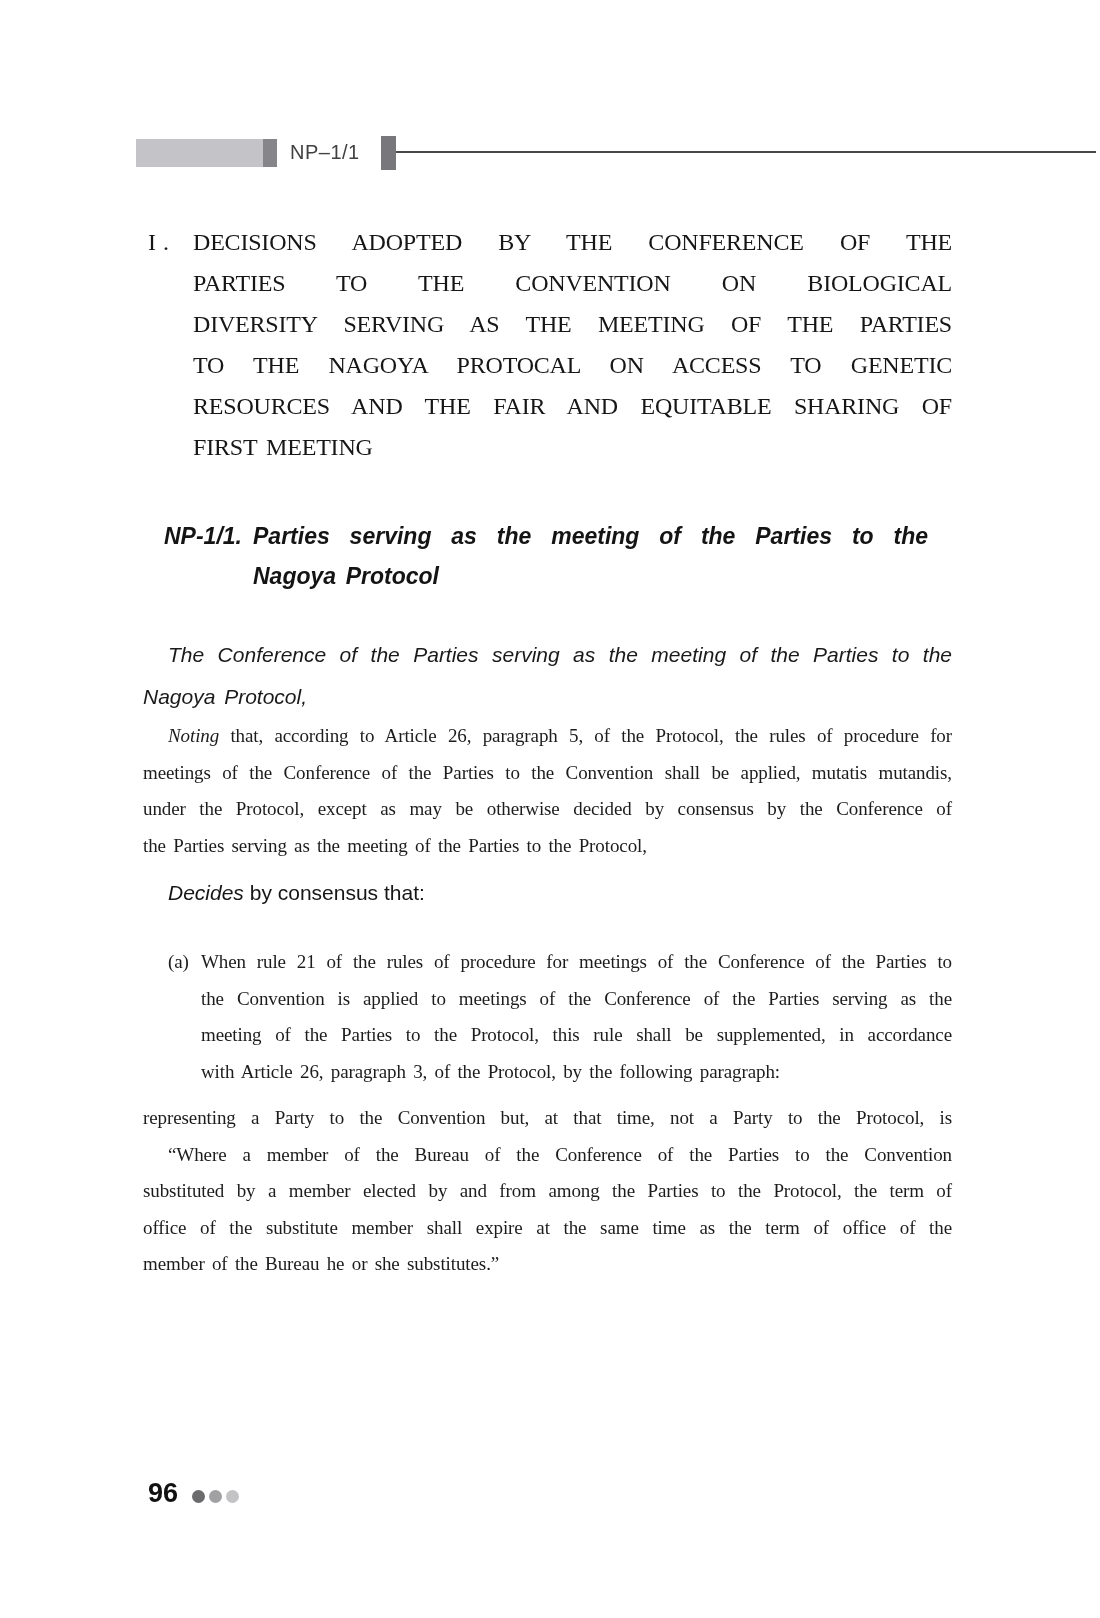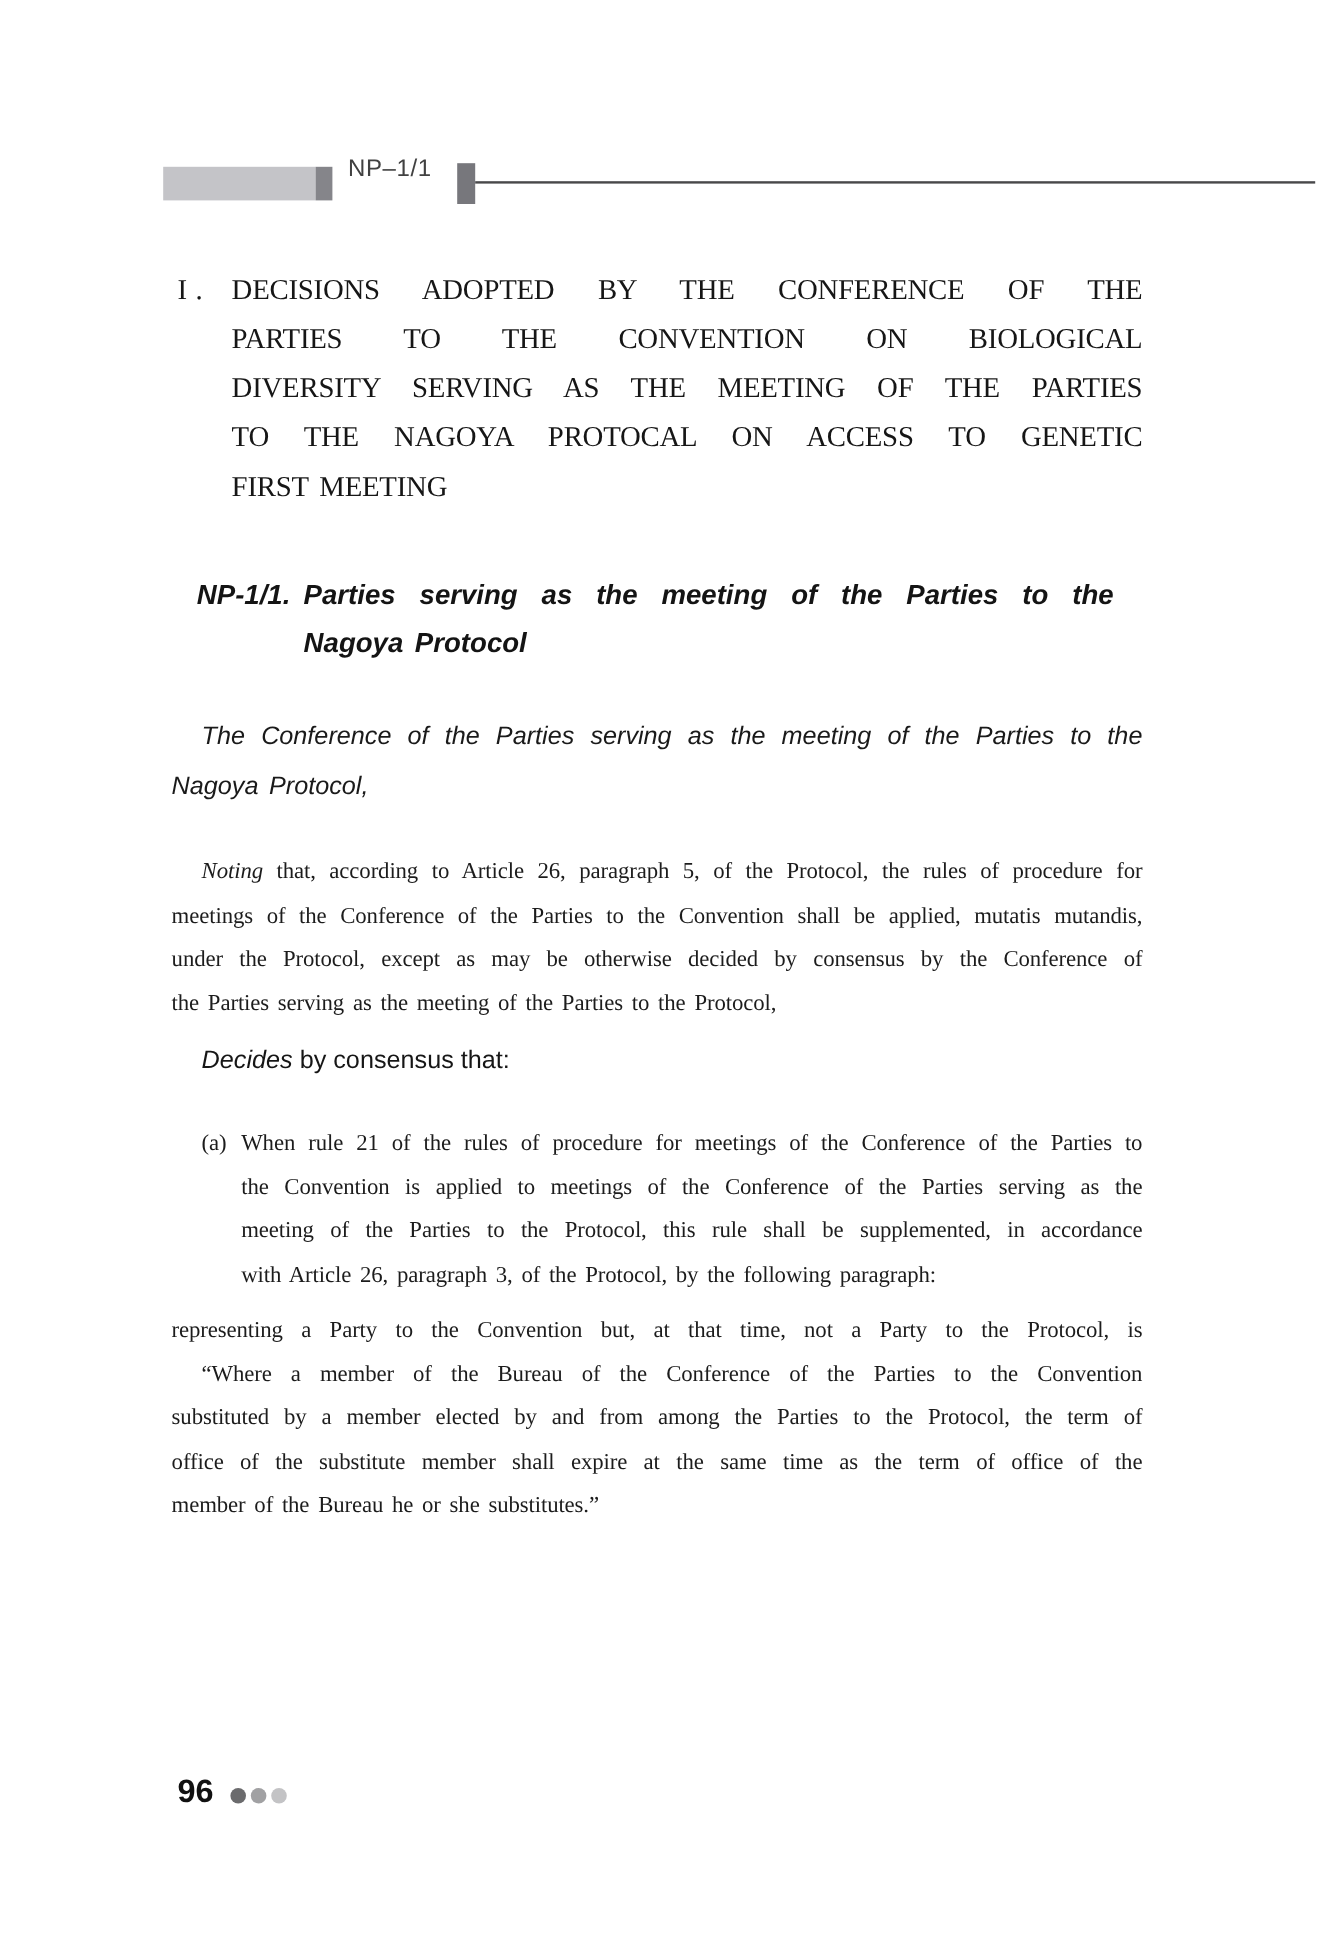--- a/index.html
+++ b/index.html
@@ -5,21 +5,21 @@
   html,body { margin:0; padding:0; background:#ffffff; }
   .page {
     position:relative; width:1100px; height:1618px; background:#ffffff;
     overflow:hidden; font-family:"Liberation Serif", serif; color:#1c1c1c;
   }
 
   
   .hdr-bar-light { position:absolute; left:136px; top:139px; width:127px; height:28px; }
   .hdr-bar-sq    { position:absolute; left:263px; top:139px; width:14px;  height:28px; }
   .hdr-label {
-    position:absolute; left:290px; top:130px; font-family:"Liberation Sans", sans-serif;
+    position:absolute; left:290px; top:141px; font-family:"Liberation Sans", sans-serif;
     font-size:20px; letter-spacing:0.5px; color:#414141;
   }
   .hdr-rect  { position:absolute; left:381px; top:136px; width:15px; height:34px; }
   .hdr-line  { position:absolute; left:396px; top:151px; width:700px; height:2px; }
 
   
   .content { position:absolute; left:143px; top:0; width:809px; }
 
   
   .tline { text-align:justify; text-align-last:justify; }
@@ -43,21 +43,21 @@
   }
   .decision-heading .heading-label { position:absolute; left:0; top:0; }
 
   
   .preamble {
     margin-top:38px; font-family:"Liberation Sans", sans-serif; font-style:italic;
     font-size:21px; line-height:42px; color:#1a1a1a;
   }
 
   
-  .body-par { font-size:19px; line-height:36.5px; letter-spacing:-0.1px; margin-top:32px; }
+  .body-par { font-size:19px; line-height:36.5px; letter-spacing:-0.1px; margin-top:0; }
 
   .decides-line {
     margin-top:14px; margin-left:25px; font-family:"Liberation Sans", sans-serif;
     font-size:21px; line-height:30px; color:#161616;
   }
 
   .item-a { position:relative; padding-left:58px; margin-top:36px; }
   .item-a .item-label { position:absolute; left:25px; top:0; }
 
   .quote-par { margin-top:10px; }
@@ -83,20 +83,21 @@
 
   <div class="content">
 
     <div class="main-title">
       <div class="numeral">I.</div>
       <div class="title-lines">
           <div class="tline">DECISIONS ADOPTED BY THE CONFERENCE OF THE</div>
           <div class="tline">PARTIES TO THE CONVENTION ON BIOLOGICAL</div>
           <div class="tline">DIVERSITY SERVING AS THE MEETING OF THE PARTIES</div>
           <div class="tline">TO THE NAGOYA PROTOCAL ON ACCESS TO GENETIC</div>
+          <div class="tline">RESOURCES AND THE FAIR AND EQUITABLE SHARING OF</div>
           <div class="tline last">FIRST MEETING</div>
         </div>
     </div>
 
     <div class="decision-heading">
       <span class="heading-label">NP-1/1.</span>
       <div>
           <div class="tline">Parties serving as the meeting of the Parties to the</div>
           <div class="tline last">Nagoya Protocol</div>
         </div>

